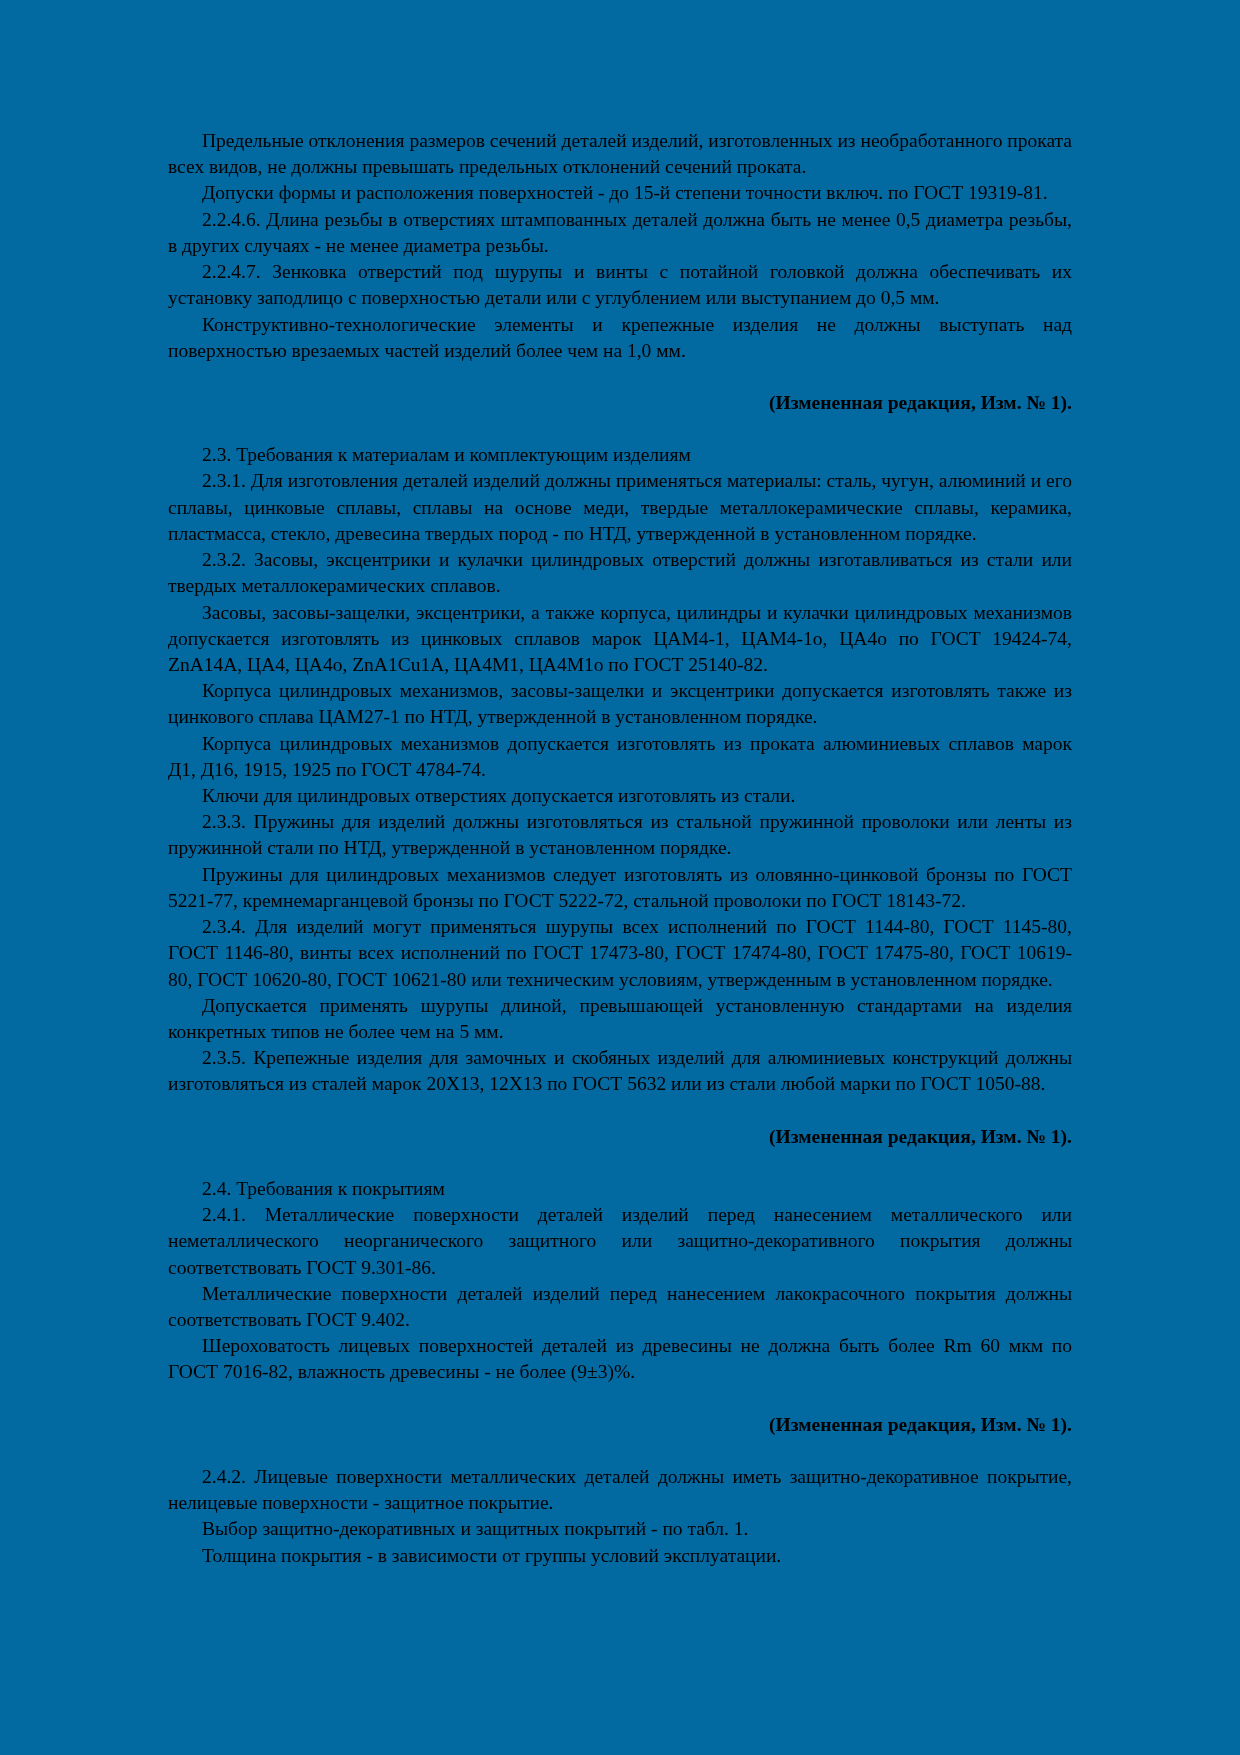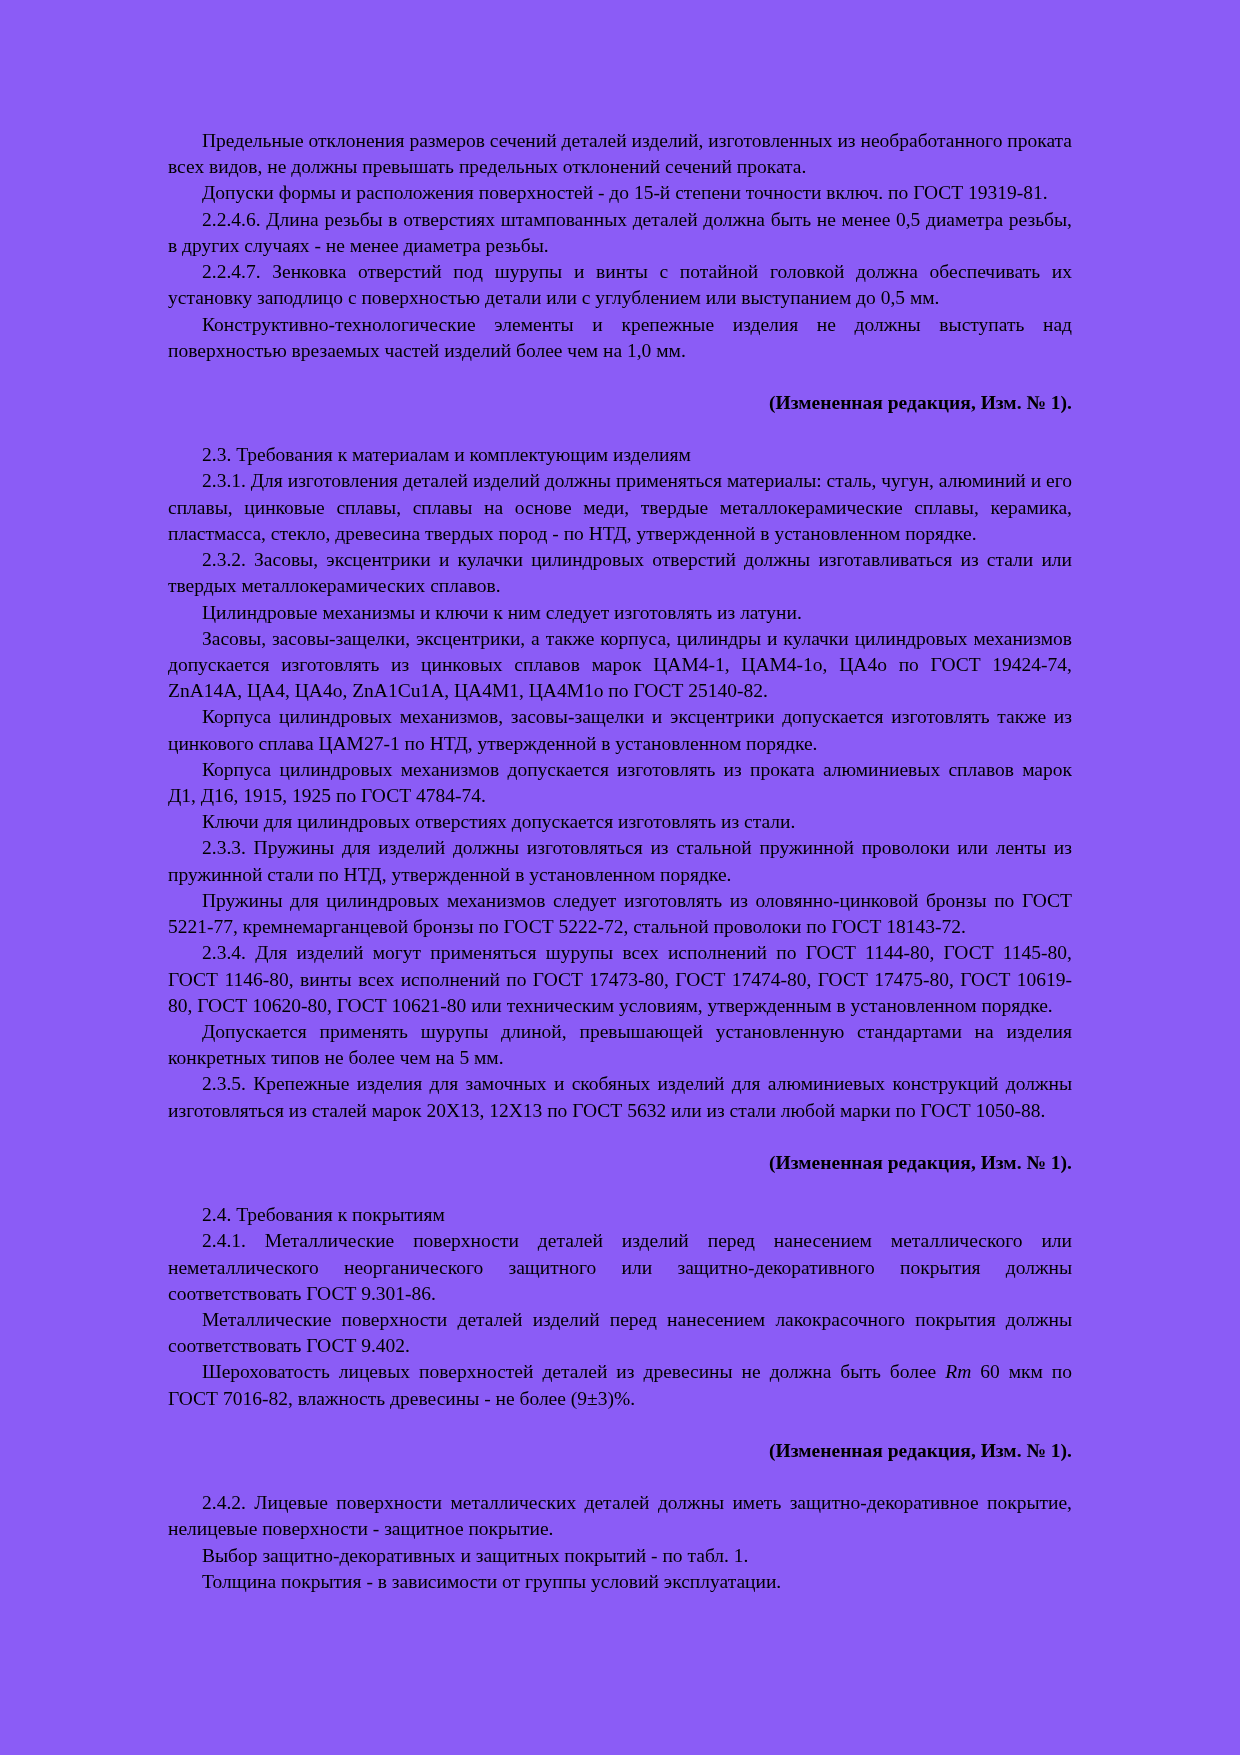--- a/index.html
+++ b/index.html
@@ -11,21 +11,21 @@
     width: 1240px;
     min-height: 1755px;
     font-family: "Liberation Serif", serif;
     color: #000000;
   }
   .page {
     width: 1240px;
     min-height: 1755px;
     box-sizing: border-box;
     padding: 128px 168px 60px 168px;
-    background: #8b5cf6;
+    background: #0369a1;
   }
   .doc-body {
     font-size: 19.5px;
     line-height: 1.345;
     text-align: justify;
   }
   p {
     margin: 0;
     padding: 0;
   }
@@ -37,40 +37,38 @@
   p.bold-note {
     text-indent: 34px;
     font-weight: bold;
     text-align: right;
     margin: 0;
   }
   .spacer-lg {
     height: 26px;
   }
   .italic {
-    font-style: italic;
   }
 </style>
 </head>
 <body>
 
 <div class="page">
   <div class="doc-body" id="doc-body">
       <p class="para">Предельные отклонения размеров сечений деталей изделий, изготовленных из необработанного проката всех видов, не должны превышать предельных отклонений сечений проката.</p>
       <p class="para">Допуски формы и расположения поверхностей - до 15-й степени точности включ. по ГОСТ 19319-81.</p>
       <p class="para">2.2.4.6. Длина резьбы в отверстиях штампованных деталей должна быть не менее 0,5 диаметра резьбы, в других случаях - не менее диаметра резьбы.</p>
       <p class="para">2.2.4.7. Зенковка отверстий под шурупы и винты с потайной головкой должна обеспечивать их установку заподлицо с поверхностью детали или с углублением или выступанием до 0,5 мм.</p>
       <p class="para">Конструктивно-технологические элементы и крепежные изделия не должны выступать над поверхностью врезаемых частей изделий более чем на 1,0 мм.</p>
       <div class="spacer-lg"></div>
       <p class="bold-note">(Измененная редакция, Изм. № 1).</p>
       <div class="spacer-lg"></div>
       <p class="para">2.3. Требования к материалам и комплектующим изделиям</p>
       <p class="para">2.3.1. Для изготовления деталей изделий должны применяться материалы: сталь, чугун, алюминий и его сплавы, цинковые сплавы, сплавы на основе меди, твердые металлокерамические сплавы, керамика, пластмасса, стекло,  древесина твердых пород -  по НТД, утвержденной в установленном порядке.</p>
       <p class="para">2.3.2. Засовы, эксцентрики и кулачки цилиндровых отверстий должны изготавливаться из стали или твердых металлокерамических сплавов.</p>
-      <p class="para">Цилиндровые механизмы и ключи к ним следует изготовлять из латуни.</p>
       <p class="para">Засовы, засовы-защелки, эксцентрики, а также корпуса, цилиндры и кулачки цилиндровых механизмов допускается изготовлять из цинковых сплавов марок ЦАМ4-1, ЦАМ4-1о, ЦА4о по ГОСТ 19424-74, ZnA14A, ЦА4, ЦА4о, ZnA1Cu1A, ЦА4М1, ЦА4М1о по ГОСТ 25140-82.</p>
       <p class="para">Корпуса цилиндровых механизмов, засовы-защелки и эксцентрики допускается изготовлять также из цинкового сплава ЦАМ27-1 по НТД, утвержденной в установленном порядке.</p>
       <p class="para">Корпуса цилиндровых механизмов допускается изготовлять из проката алюминиевых сплавов марок Д1, Д16, 1915, 1925 по ГОСТ 4784-74.</p>
       <p class="para">Ключи для цилиндровых отверстиях допускается изготовлять из стали.</p>
       <p class="para">2.3.3. Пружины для изделий должны изготовляться из стальной пружинной проволоки или ленты из пружинной стали по НТД, утвержденной в установленном порядке.</p>
       <p class="para">Пружины для цилиндровых механизмов следует изготовлять из оловянно-цинковой бронзы по ГОСТ 5221-77, кремнемарганцевой бронзы по ГОСТ 5222-72, стальной проволоки по ГОСТ 18143-72.</p>
       <p class="para">2.3.4. Для изделий могут применяться шурупы всех исполнений по ГОСТ 1144-80, ГОСТ 1145-80, ГОСТ 1146-80, винты всех исполнений по ГОСТ 17473-80, ГОСТ 17474-80, ГОСТ 17475-80, ГОСТ 10619-80, ГОСТ 10620-80, ГОСТ 10621-80 или техническим условиям, утвержденным в установленном порядке.</p>
       <p class="para">Допускается применять шурупы длиной, превышающей установленную стандартами на изделия конкретных типов не более чем на 5 мм.</p>
       <p class="para">2.3.5. Крепежные изделия для замочных и скобяных изделий для алюминиевых конструкций должны изготовляться из сталей марок 20Х13, 12Х13 по ГОСТ 5632 или из стали любой марки по ГОСТ 1050-88.</p>
       <div class="spacer-lg"></div>

